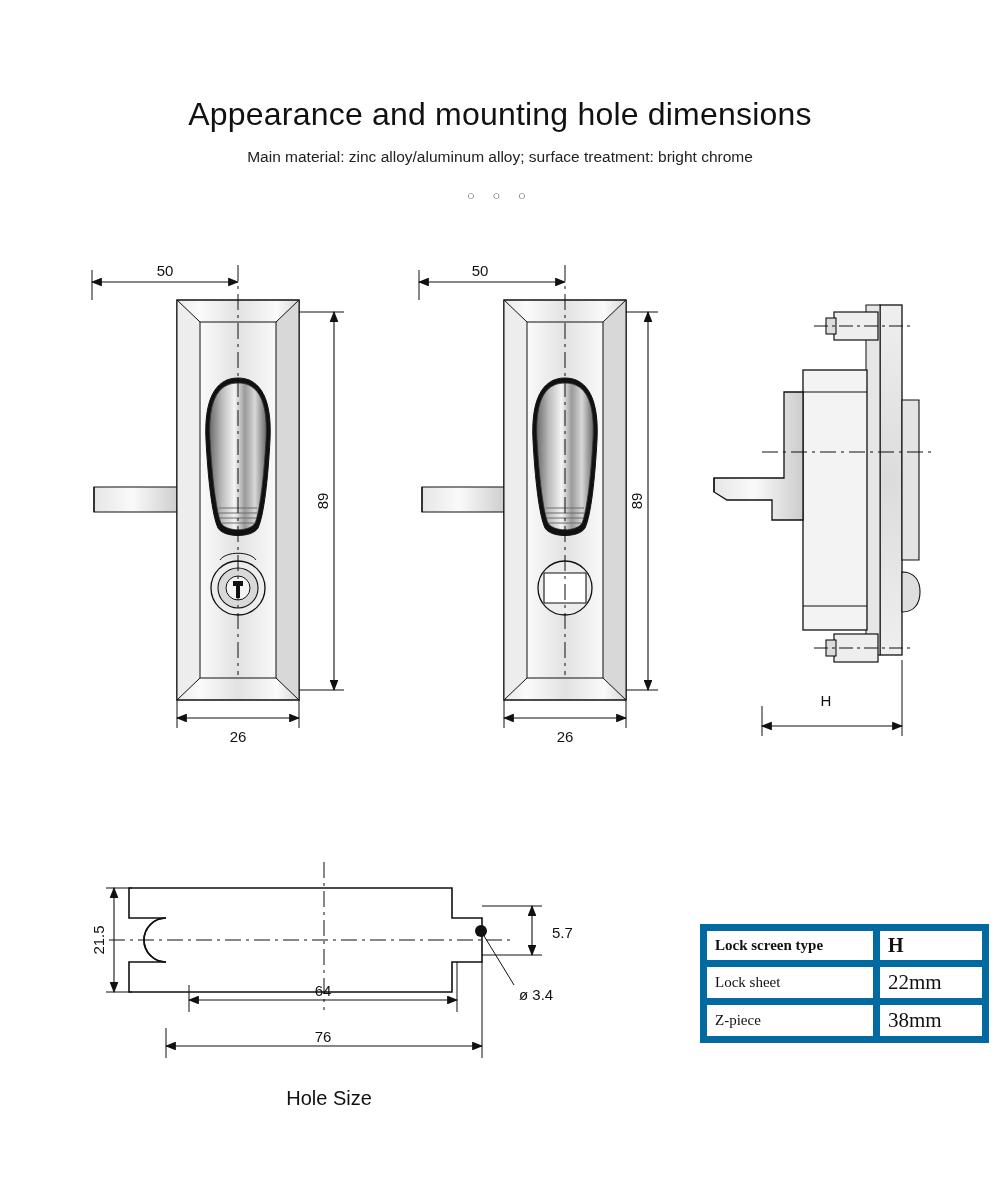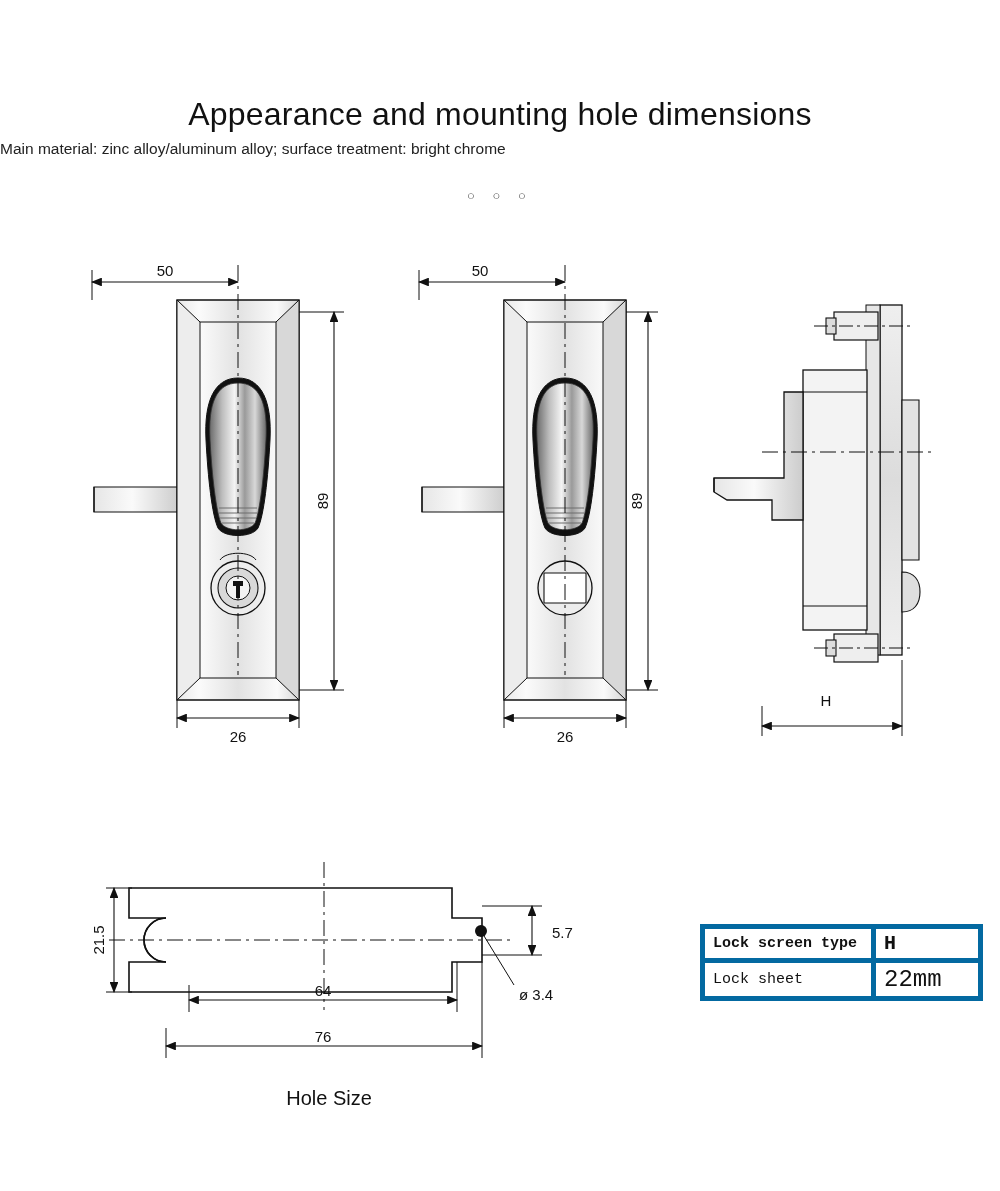--- a/index.html
+++ b/index.html
@@ -26,24 +26,24 @@
     left: 0;
     width: 1000px;
     text-align: center;
     font-size: 32px;
     font-weight: 400;
     letter-spacing: 0.2px;
     color: #111;
   }
   .subtitle {
     position: absolute;
-    top: 140px;
+    top: 148px;
     left: 0;
     width: 1000px;
-    text-align: left;
+    text-align: center;
     font-size: 15.5px;
     color: #222;
   }
   .dots {
     position: absolute;
     top: 188px;
     left: 0;
     width: 1000px;
     text-align: center;
     font-size: 13px;
@@ -72,38 +72,38 @@
   }
   
   .spec-table {
     position: absolute;
     left: 700px;
     top: 924px;
     border-collapse: collapse;
     background: #fff;
   }
   .spec-table td {
-    border: 5px solid #0369a1;
+    border: 7px solid #0369a1;
     padding: 3px 8px;
     font-size: 15px;
     color: #111;
-    font-family: Liberation Mono, monospace;
+    font-family: Liberation Serif, serif;
   }
   .spec-table .col-a { width: 150px; }
   .spec-table .col-b { width: 86px; }
   .spec-table tr.head td {
     font-weight: bold;
     font-size: 15px;
   }
   .spec-table tr.head td.col-b {
     font-size: 20px;
     font-weight: bold;
   }
   .spec-table td.val {
-    font-size: 24px;
+    font-size: 21px;
   }
 </style>
 </head>
 <body>
 
 <div class="page">
 
   <div class="title">Appearance and mounting hole dimensions</div>
   <div class="subtitle">Main material: zinc alloy/aluminum alloy; surface treatment: bright chrome</div>
   <div class="dots">○ ○ ○</div>
@@ -306,16 +306,20 @@
   <table class="spec-table">
     <tbody>
       <tr class="head">
         <td class="col-a">Lock screen type</td>
         <td class="col-b">H</td>
       </tr>
       <tr>
         <td class="col-a">Lock sheet</td>
         <td class="col-b val">22mm</td>
       </tr>
+      <tr>
+        <td class="col-a">Z-piece</td>
+        <td class="col-b val">38mm</td>
+      </tr>
     </tbody>
   </table>
 
 </div>
 
 </body></html>

